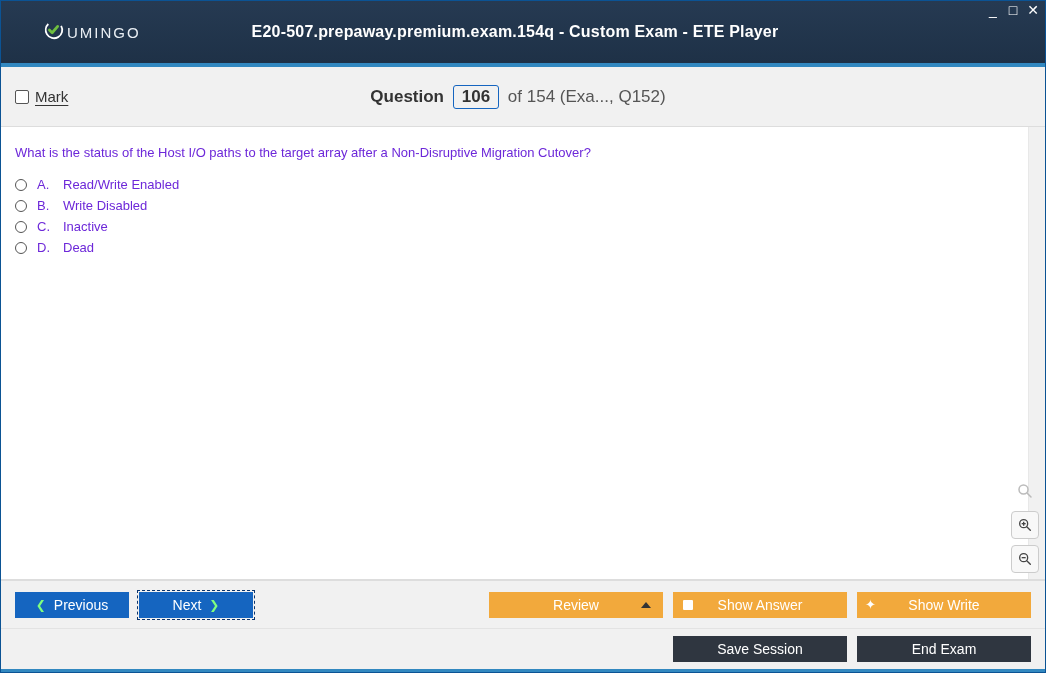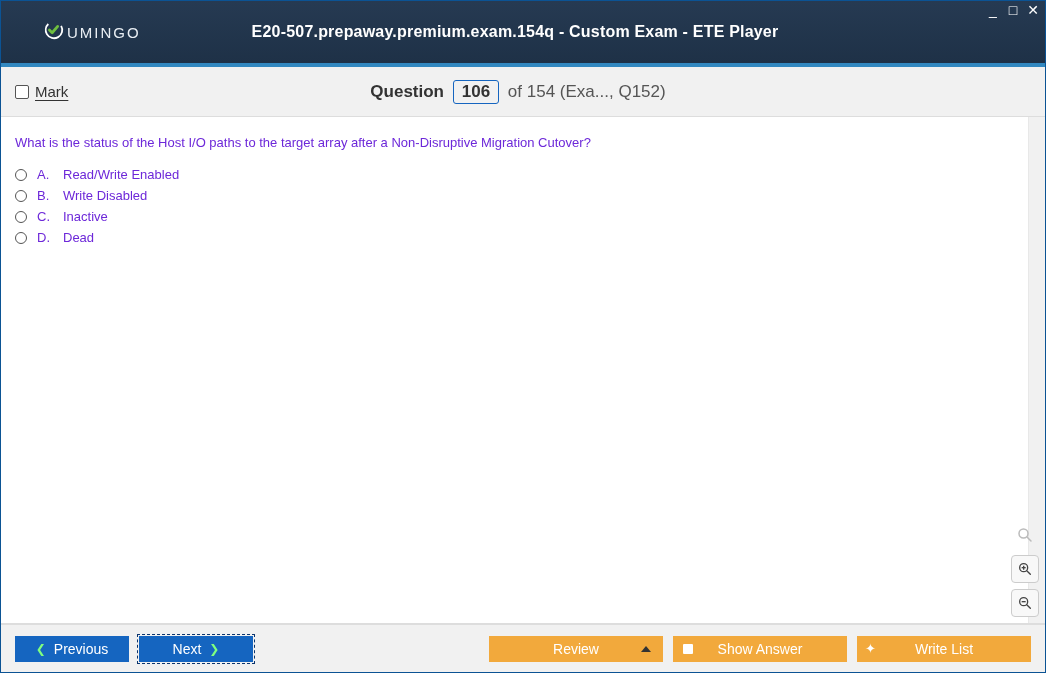--- a/index.html
+++ b/index.html
@@ -64,21 +64,21 @@
   text-align: center;
   font-size: 16px;
   letter-spacing: 0.2px;
   font-weight: 600;
   color: #fff;
 }
 .blue-strip { height: 4px; background: #3288c0; }
 .qbar {
   background: #f1f1f1;
   border-bottom: 1px solid #ddd;
-  height: 50px;
+  height: 60px;
   display: flex;
   align-items: center;
   padding: 0 14px;
   position: relative;
 }
 .mark-wrap {
   display: flex;
   align-items: center;
   gap: 6px;
 }
@@ -347,18 +347,26 @@
     <button class="btn btn-orange">
       <span>Review</span>
       <span class="arrow"></span>
     </button>
     <button class="btn btn-orange">
       <span class="sq"></span>
       <span>Show Answer</span>
     </button>
     <button class="btn btn-orange">
       <span class="puzzle">✦</span>
-      <span>Write List</span>
-    </button>
-  </div>
-
+      <span>Show Write</span>
+    </button>
+  </div>
+
+  <div class="footer2">
+    <button class="btn btn-dark">
+      <span>Save Session</span>
+    </button>
+    <button class="btn btn-dark">
+      <span>End Exam</span>
+    </button>
+  </div>
 
 </div>
 
 </body></html>

